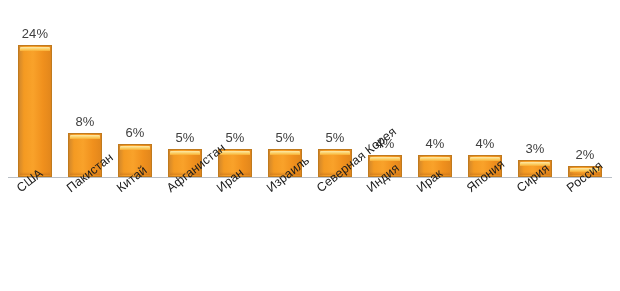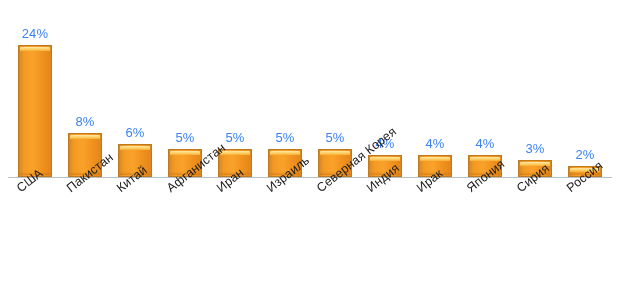--- a/index.html
+++ b/index.html
@@ -73,21 +73,21 @@
     background: linear-gradient(to bottom, rgba(214,125,30,0.0), rgba(196,112,24,0.55));
   }
 
   .bar-value {
     position: absolute;
     left: -9px;
     width: 52px;
     text-align: center;
     font-size: 13px;
     font-weight: 400;
-    color: #3b82f6;
+    color: #404040;
     letter-spacing: 0.2px;
     white-space: nowrap;
   }
 
   
   #axis-line {
     position: absolute;
     left: 8px;
     top: 177px;
     width: 604px;

